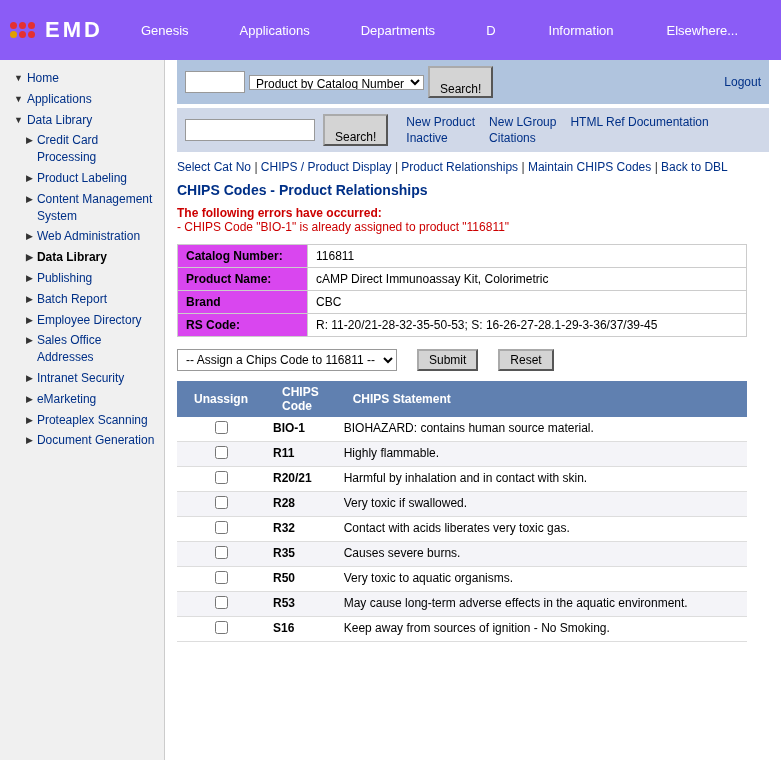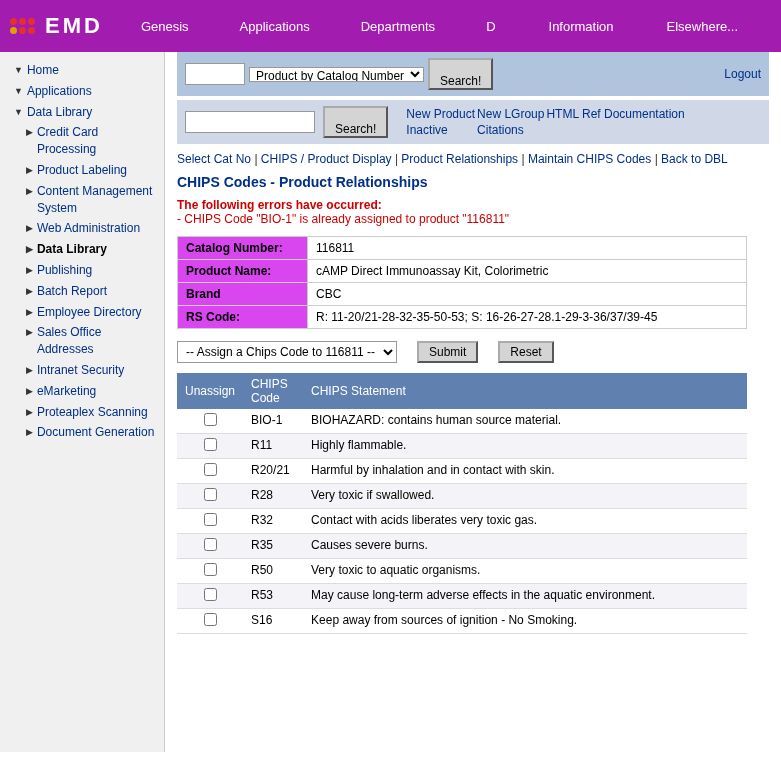--- a/index.html
+++ b/index.html
@@ -1,21 +1,21 @@
 <!DOCTYPE html>
 <html><head>
   <meta charset="utf-8">
   <style>
     * { margin: 0; padding: 0; box-sizing: border-box; }
     body { font-family: Arial, sans-serif; font-size: 12px; background: #fff; }
 
     
     .top-nav {
-      background: #a21caf;
-      height: 52px;
+      background: #8b5cf6;
+      height: 60px;
       display: flex;
       align-items: center;
       padding: 0 10px;
     }
     .top-nav a {
       color: #fff;
       text-decoration: none;
       font-size: 13px;
       padding: 0 18px;
     }
@@ -117,21 +117,21 @@
     }
     .second-row input[type=text] {
       width: 130px;
       height: 22px;
       border: 1px solid #999;
       padding: 2px 4px;
     }
     .second-row-links {
       display: grid;
       grid-template-columns: auto auto auto;
-      gap: 2px 2px;
+      gap: 2px 14px;
       margin-left: 10px;
     }
     .second-row-links a {
       color: #003087;
       font-size: 12px;
       text-decoration: none;
     }
 
     
     .breadcrumb-row {
@@ -217,39 +217,39 @@
     
     .chips-table {
       width: 100%;
       max-width: 570px;
       border-collapse: collapse;
       font-size: 12px;
     }
     .chips-table th {
       background: #6080b0;
       color: #fff;
-      padding: 4px 8px;
+      padding: 4px 17px;
       text-align: left;
-      font-weight: normal;
+      font-weight: bold;
       font-size: 12px;
     }
     .chips-table td {
       padding: 4px 8px;
       border-bottom: 1px solid #ddd;
       background: #fff;
       vertical-align: top;
     }
     .chips-table tr:nth-child(even) td { background: #f4f4f8; }
     .chips-table td.unassign-col {
       width: 55px;
       text-align: center;
     }
     .chips-table td.code-col {
       width: 60px;
-      font-weight: normal;
+      font-weight: bold;
     }
   </style>
 </head>
 <body>
 
 <div class="top-nav">
   <div class="logo-area">
 
     <div style="display:grid;grid-template-columns:repeat(3,7px);gap:2px;margin-right:6px;">
       <div style="width:7px;height:7px;background:#e53030;border-radius:50%;"></div>

